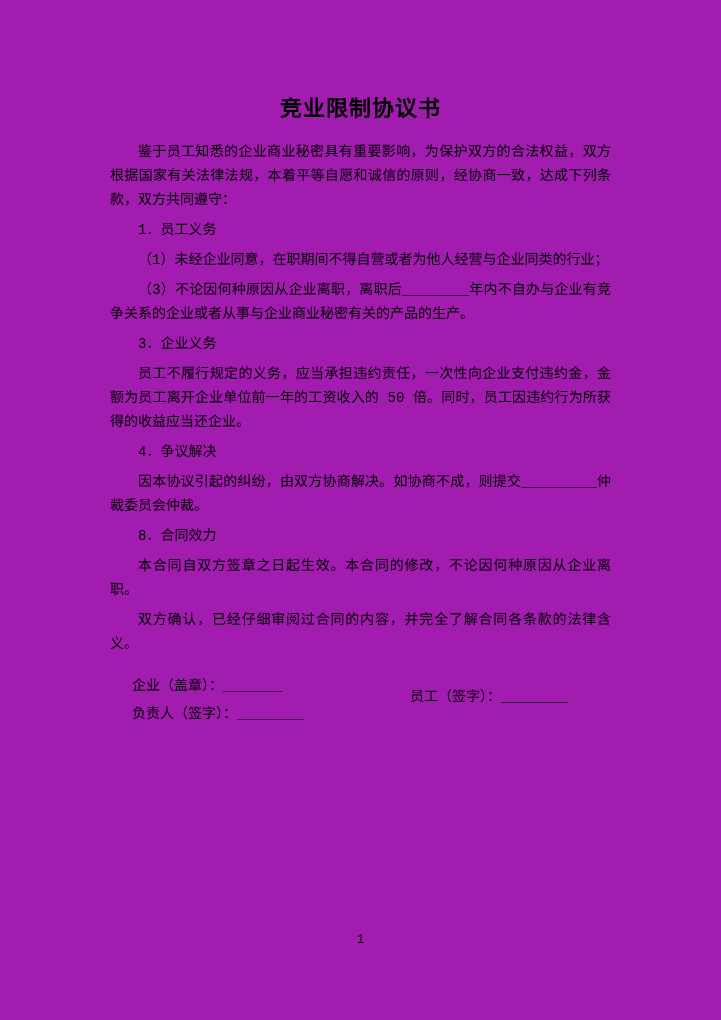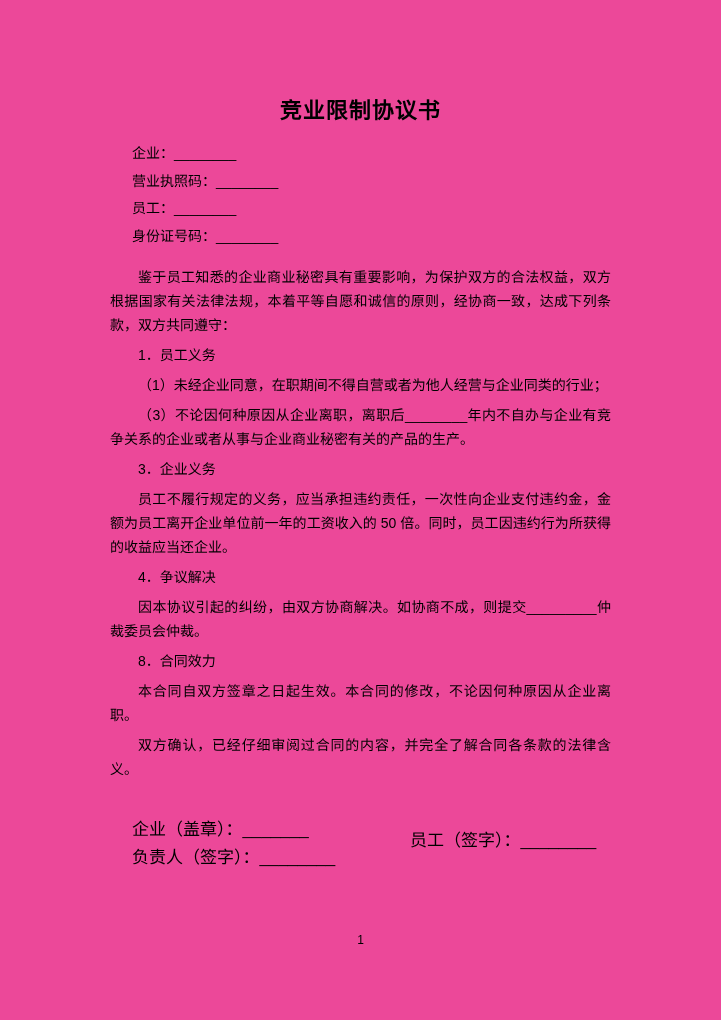--- a/index.html
+++ b/index.html
@@ -5,23 +5,23 @@
   html, body {
     margin: 0;
     padding: 0;
     background: #ffffff;
   }
   .page {
     position: relative;
     width: 721px;
     height: 1020px;
     margin: 0 auto;
-    background: #ec4899;
+    background: #a21caf;
     color: #000000;
-    font-family: Liberation Sans, sans-serif;
+    font-family: Liberation Mono, monospace;
     box-sizing: border-box;
     padding: 96px 104px 0 104px;
     overflow: hidden;
   }
   .doc-title {
     margin: 0 0 14px 0;
     font-size: 22px;
     font-weight: bold;
     line-height: 30px;
     text-align: center;
@@ -38,22 +38,22 @@
   }
   .body-text p {
     margin: 6px;
     font-size: 14px;
     line-height: 24px;
     text-indent: 28px;
     text-align: justify;
     word-break: break-all;
   }
   .sig-area {
-    margin-top: 35px;
-    font-size: 17px;
+    margin-top: 16px;
+    font-size: 14px;
     line-height: 28px;
   }
   .sig-row {
     position: relative;
     padding-left: 28px;
     white-space: nowrap;
   }
   .sig-right {
     position: absolute;
     left: 306px;
@@ -69,26 +69,20 @@
     line-height: 16px;
   }
 </style>
 </head>
 <body>
 
 <div class="page">
 
   <h1 class="doc-title">竞业限制协议书</h1>
 
-  <div class="header-fields">
-    <div class="hf">企业：________</div>
-    <div class="hf">营业执照码：________</div>
-    <div class="hf">员工：________</div>
-    <div class="hf">身份证号码：________</div>
-  </div>
 
   <div class="body-text">
     <p>鉴于员工知悉的企业商业秘密具有重要影响，为保护双方的合法权益，双方根据国家有关法律法规，本着平等自愿和诚信的原则，经协商一致，达成下列条款，双方共同遵守：</p>
     <p>1．员工义务</p>
     <p>（1）未经企业同意，在职期间不得自营或者为他人经营与企业同类的行业；</p>
     <p>（3）不论因何种原因从企业离职，离职后________年内不自办与企业有竞争关系的企业或者从事与企业商业秘密有关的产品的生产。</p>
     <p>3．企业义务</p>
     <p>员工不履行规定的义务，应当承担违约责任，一次性向企业支付违约金，金额为员工离开企业单位前一年的工资收入的 50 倍。同时，员工因违约行为所获得的收益应当还企业。</p>
     <p>4．争议解决</p>
     <p>因本协议引起的纠纷，由双方协商解决。如协商不成，则提交_________仲裁委员会仲裁。</p>

